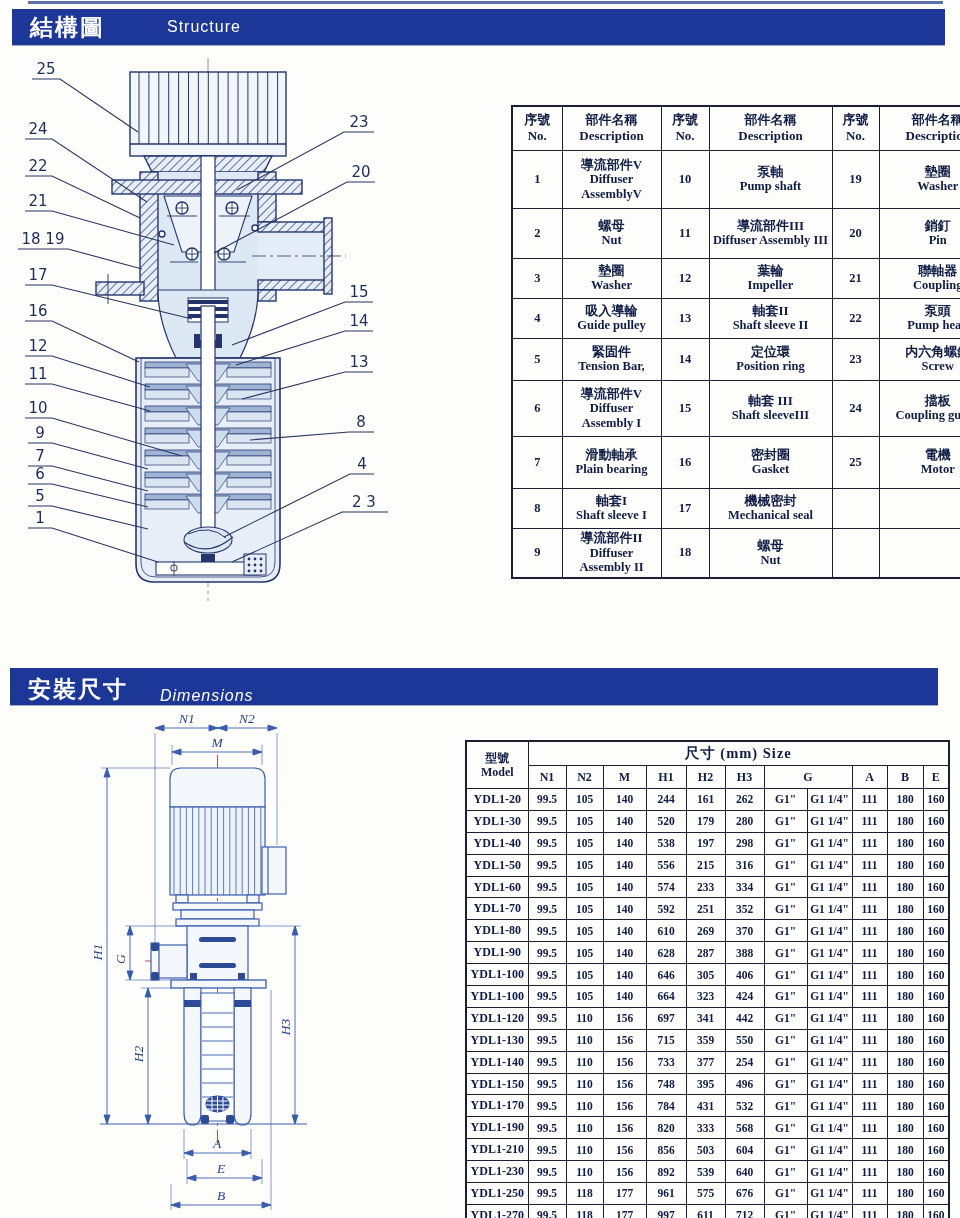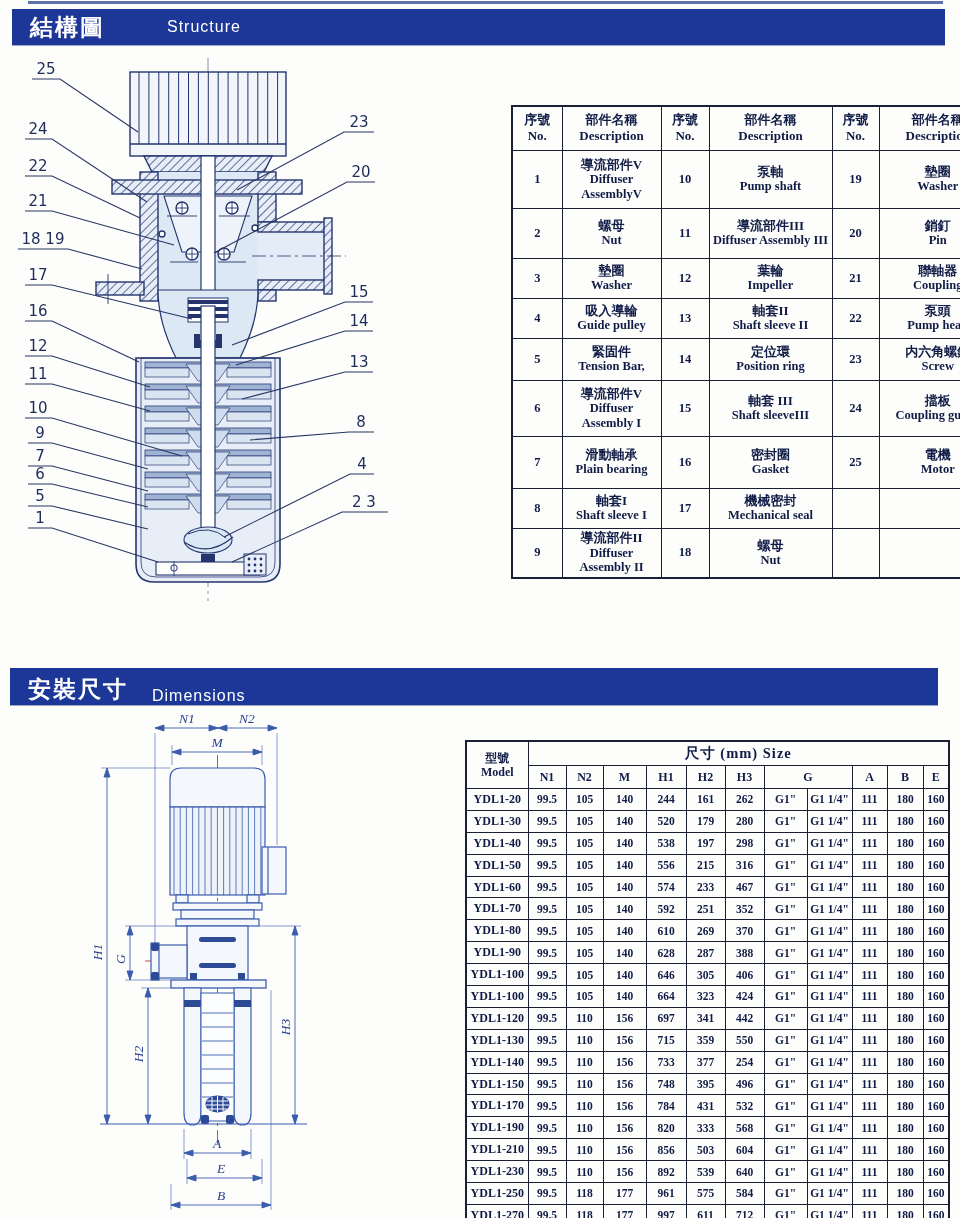--- a/index.html
+++ b/index.html
@@ -7,21 +7,21 @@
   .page{position:relative;width:960px;height:1218px;overflow:hidden;background:#fdfdfc;}
   .top-rule{position:absolute;left:28px;top:1px;width:915px;height:3px;background:#27408f;opacity:.75;}
 
   .section-bar{position:absolute;background:#1c3797;color:#fff;display:flex;align-items:center;
     box-shadow:0 1px 0 rgba(20,40,110,.4);}
   .bar1{left:12px;top:9px;width:933px;height:36px;}
   .bar2{left:10px;top:668px;width:928px;height:37px;align-items:flex-end;}
   .bar-zh{font-size:23px;letter-spacing:2px;margin-left:18px;font-weight:700;}
   .bar-en{font-size:16px;letter-spacing:1px;font-weight:400;}
   .bar1 .bar-en{margin-left:62px;}
-  .bar2 .bar-en{margin-left:24px;}
+  .bar2 .bar-en{margin-left:32px;font-style:italic;}
 
   svg text{user-select:none;}
   .diagram{position:absolute;}
   .struct-svg{left:12px;top:56px;}
   .dims-svg{left:75px;top:697px;}
 
   .callout-num{font-family:"DejaVu Sans",sans-serif;font-size:15px;fill:#1d2c58;}
   .leader{fill:none;stroke:#273663;stroke-width:1.1;}
   .dimlabel{font-family:"Liberation Serif",serif;font-style:italic;font-size:13.5px;fill:#27418f;}
 
@@ -691,21 +691,21 @@
           <td>180</td>
           <td>160</td>
         </tr>
         <tr>
           <td class="model">YDL1-60</td>
           <td>99.5</td>
           <td>105</td>
           <td>140</td>
           <td>574</td>
           <td>233</td>
-          <td>467</td>
+          <td>334</td>
           <td>G1"</td>
           <td>G1 1/4"</td>
           <td>111</td>
           <td>180</td>
           <td>160</td>
         </tr>
         <tr>
           <td class="model">YDL1-70</td>
           <td>99.5</td>
           <td>105</td>
@@ -887,21 +887,21 @@
           <td>180</td>
           <td>160</td>
         </tr>
         <tr>
           <td class="model">YDL1-250</td>
           <td>99.5</td>
           <td>118</td>
           <td>177</td>
           <td>961</td>
           <td>575</td>
-          <td>584</td>
+          <td>676</td>
           <td>G1"</td>
           <td>G1 1/4"</td>
           <td>111</td>
           <td>180</td>
           <td>160</td>
         </tr>
         <tr>
           <td class="model">YDL1-270</td>
           <td>99.5</td>
           <td>118</td>

